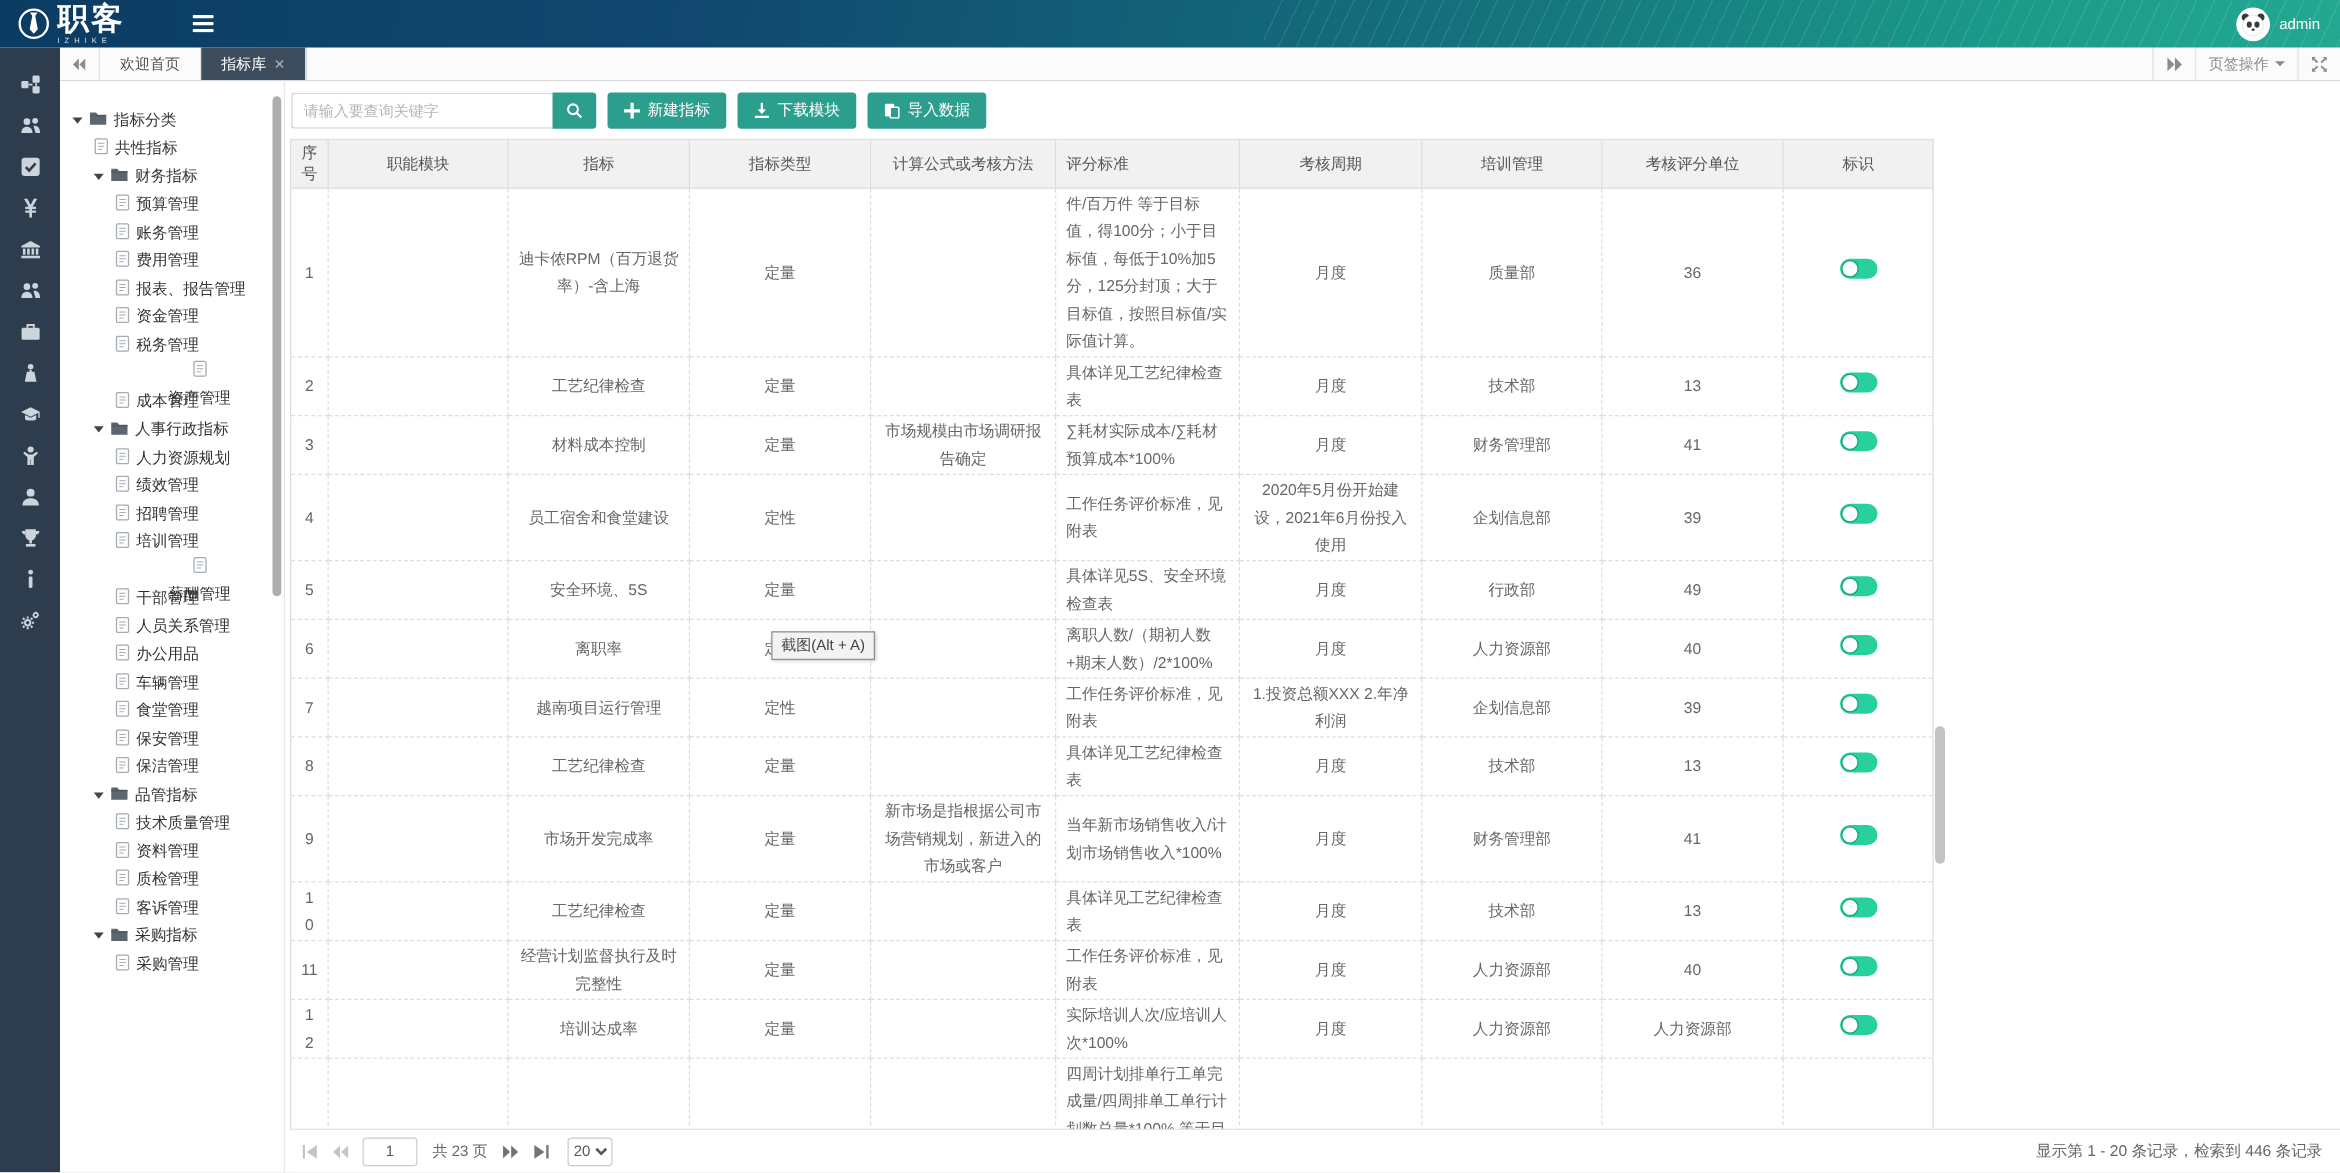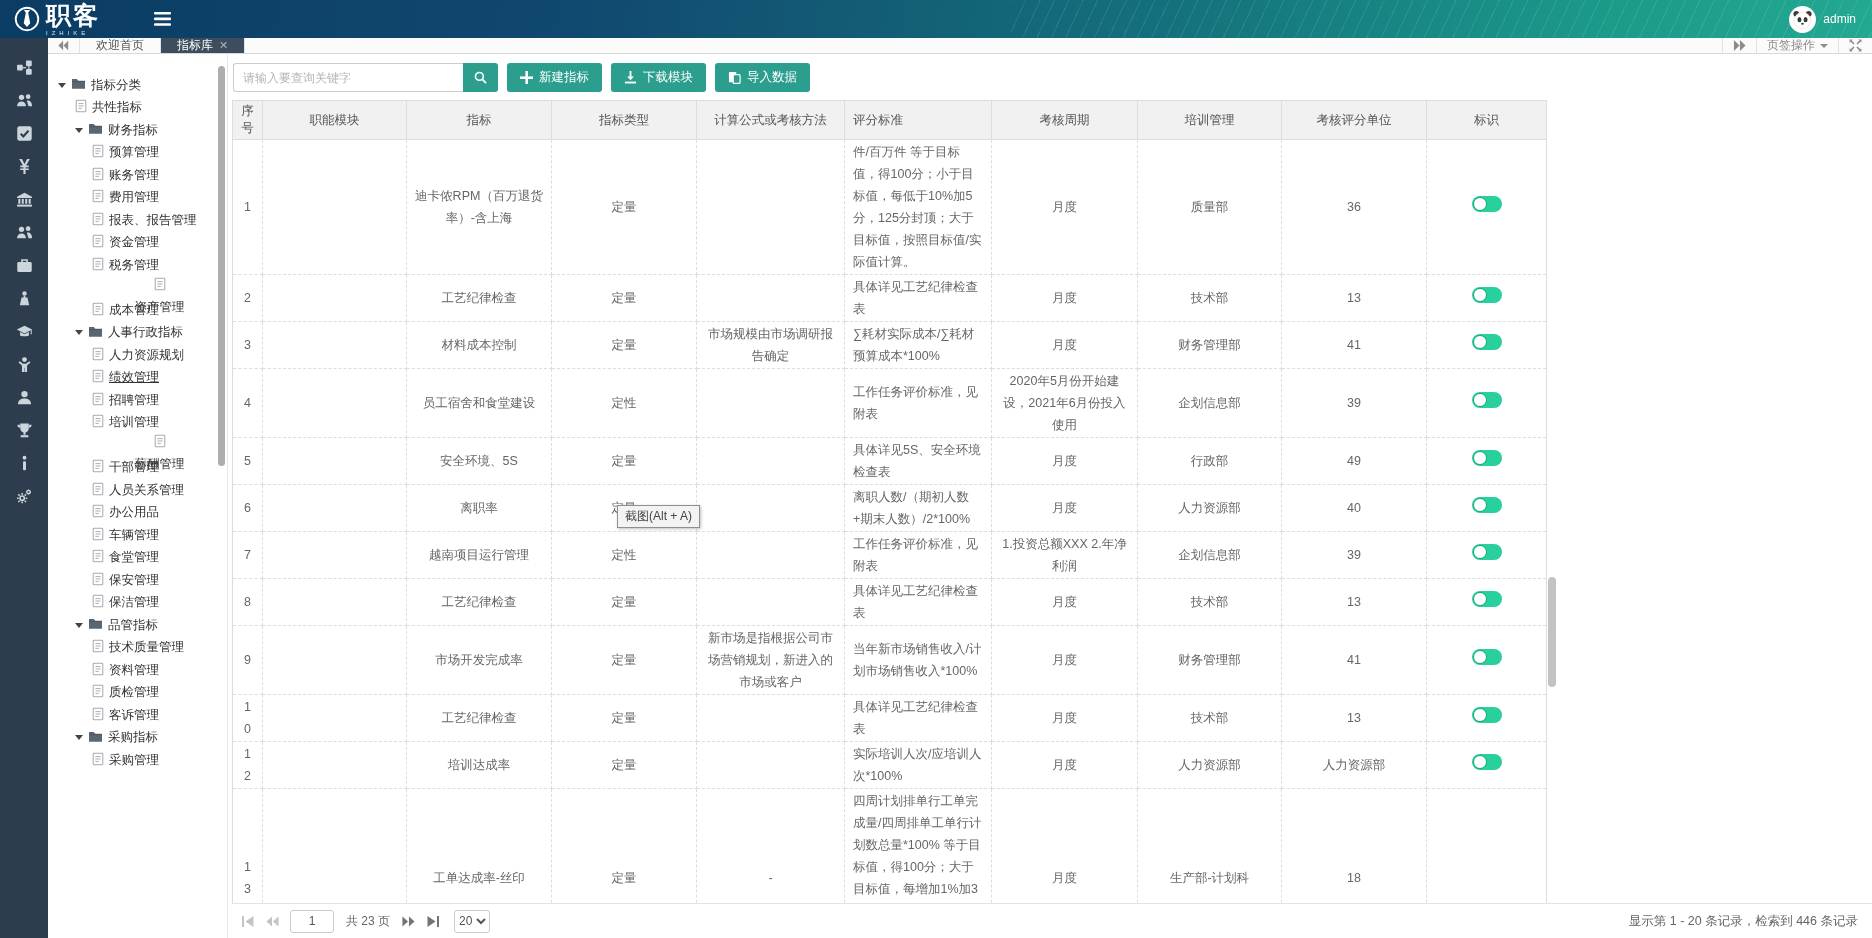--- a/index.html
+++ b/index.html
@@ -23,21 +23,21 @@
   .avatar{width:27px;height:27px;border-radius:50%;background:#fff;border:2px solid rgba(255,255,255,.85);
           display:flex;align-items:center;justify-content:center;overflow:hidden;}
   .avatar svg{width:23px;height:23px;}
   
   .below{display:flex;height:900px;}
   .iconbar{width:48px;background:#2e3d4d;display:flex;flex-direction:column;align-items:center;padding-top:13px;flex:none;}
   .icon-item{height:33px;width:48px;display:flex;align-items:center;justify-content:center;cursor:pointer;}
   .icon-item svg{width:17px;height:17px;fill:#cdd5dc;}
   .rightcol{flex:1;display:flex;flex-direction:column;min-width:0;}
   
-  .tabbar{height:16px;background:#fbfbfb;border-bottom:1px solid #d9d9d9;display:flex;align-items:stretch;flex:none;}
+  .tabbar{height:27px;background:#fbfbfb;border-bottom:1px solid #d9d9d9;display:flex;align-items:stretch;flex:none;}
   .tb-cell{display:flex;align-items:center;justify-content:center;padding:0 10px;color:#8b8b8b;cursor:pointer;}
   .tb-left{border-right:1px solid #e2e2e2;width:32px;}
   .tabs{display:flex;align-items:stretch;}
   .tab{display:flex;align-items:center;gap:6px;padding:0 16px;border-right:1px solid #e2e2e2;color:#555;cursor:pointer;background:#fbfbfb;}
   .tab.active{background:#3d4d5d;color:#fff;}
   .tab .close{color:#aab4bd;font-size:11px;}
   .tabbar .grow{flex:1;}
   .tb-right{border-left:1px solid #e2e2e2;}
   .tb-cell svg{width:13px;height:13px;fill:#8b8b8b;}
   .caret-down{display:inline-block;width:0;height:0;border-left:4px solid transparent;border-right:4px solid transparent;border-top:4px solid #8b8b8b;margin-left:5px;}
@@ -45,21 +45,21 @@
   .workspace{flex:1;display:flex;min-height:0;}
   .tree{width:180px;flex:none;border-right:1px solid #e6e6e6;position:relative;padding:20px 0 0 10px;overflow:hidden;background:#fff;}
   .tree-row{height:22.5px;display:flex;align-items:center;gap:5px;white-space:nowrap;color:#333;cursor:pointer;font-size:12.5px;}
   .tree-row svg{flex:none;}
   .tri{width:0;height:0;border-left:4px solid transparent;border-right:4px solid transparent;border-top:5px solid #444;flex:none;}
   .tree-thumb{position:absolute;right:2px;top:12px;width:7px;height:400px;border-radius:4px;background:#aeaeae;}
   
   .content{flex:1;display:flex;flex-direction:column;min-width:0;background:#fff;padding-left:4px;position:relative;}
   .toolbar{display:flex;align-items:center;gap:9px;margin:9px 6px 8px 1px;flex:none;}
   .search{display:flex;}
-  .search input{width:230px;height:29px;border:1px solid #ccc;border-right:none;border-radius:3px 0 0 3px;padding:0 9px;font-size:12px;color:#555;outline:none;font-family:inherit;}
+  .search input{width:209px;height:29px;border:1px solid #ccc;border-right:none;border-radius:3px 0 0 3px;padding:0 9px;font-size:12px;color:#555;outline:none;font-family:inherit;}
   .search input::placeholder{color:#b5b5b5;}
   .btn{height:29px;background:#2b9e8e;color:#fff;border:none;border-radius:3px;display:flex;align-items:center;gap:6px;padding:0 13px;font-size:12.5px;cursor:pointer;font-family:inherit;}
   .btn svg{width:13px;height:13px;fill:#fff;}
   .search .btn{border-radius:0 3px 3px 0;padding:0 11px;}
   
   .table-zone{flex:1;position:relative;min-height:0;overflow:hidden;}
   table{border-collapse:collapse;table-layout:fixed;width:1314px;}
   th{background:#f1f1f1;border:1px solid #ddd;font-weight:normal;color:#555;height:25px;padding:2px 8px;font-size:12.5px;}
   td{border-left:1px dashed #ddd;border-right:1px dashed #ddd;border-bottom:1px dashed #ddd;
      padding:1px 8px;line-height:22px;font-size:12.5px;color:#666;vertical-align:middle;word-break:break-all;}
@@ -368,21 +368,21 @@
                 </svg></span>
               <span>人事行政指标</span>
             </div>
             <div class="tree-row" style="padding-left: 34px;">
               <span><svg width="12" height="14" viewBox="0 0 14 16">
                   <rect x="1.4" y="1.2" width="11.2" height="13.6" rx="1" fill="#fff" stroke="#a3abb3" stroke-width="1.2"></rect>
                   <path d="M4 5.2h6M4 8h6M4 10.8h4" stroke="#a3abb3" stroke-width="1.1"></path>
                 </svg></span>
               <span>人力资源规划</span>
             </div>
-            <div class="tree-row" style="padding-left: 34px; text-decoration: underline;">
+            <div class="tree-row" style="padding-left: 34px;">
               <span><svg width="12" height="14" viewBox="0 0 14 16">
                   <rect x="1.4" y="1.2" width="11.2" height="13.6" rx="1" fill="#fff" stroke="#a3abb3" stroke-width="1.2"></rect>
                   <path d="M4 5.2h6M4 8h6M4 10.8h4" stroke="#a3abb3" stroke-width="1.1"></path>
                 </svg></span>
               <span>绩效管理</span>
             </div>
             <div class="tree-row" style="padding-left: 34px;">
               <span><svg width="12" height="14" viewBox="0 0 14 16">
                   <rect x="1.4" y="1.2" width="11.2" height="13.6" rx="1" fill="#fff" stroke="#a3abb3" stroke-width="1.2"></rect>
                   <path d="M4 5.2h6M4 8h6M4 10.8h4" stroke="#a3abb3" stroke-width="1.1"></path>
@@ -682,20 +682,32 @@
                     <td class="c">工艺纪律检查</td>
                     <td class="c">定量</td>
                     <td class="c"></td>
                     <td class="l">具体详见工艺纪律检查表</td>
                     <td class="c">月度</td>
                     <td class="c">技术部</td>
                     <td class="c">13</td>
                     <td class="c"><div class="switch"><span class="knob"></span></div></td>
                   </tr>
                   <tr>
+                    <td class="c">11</td>
+                    <td class="c"></td>
+                    <td class="c">经营计划监督执行及时完整性</td>
+                    <td class="c">定量</td>
+                    <td class="c"></td>
+                    <td class="l">工作任务评价标准，见附表</td>
+                    <td class="c">月度</td>
+                    <td class="c">人力资源部</td>
+                    <td class="c">40</td>
+                    <td class="c"><div class="switch"><span class="knob"></span></div></td>
+                  </tr>
+                  <tr>
                     <td class="c">12</td>
                     <td class="c"></td>
                     <td class="c">培训达成率</td>
                     <td class="c">定量</td>
                     <td class="c"></td>
                     <td class="l">实际培训人次/应培训人次*100%</td>
                     <td class="c">月度</td>
                     <td class="c">人力资源部</td>
                     <td class="c">人力资源部</td>
                     <td class="c"><div class="switch"><span class="knob"></span></div></td>

